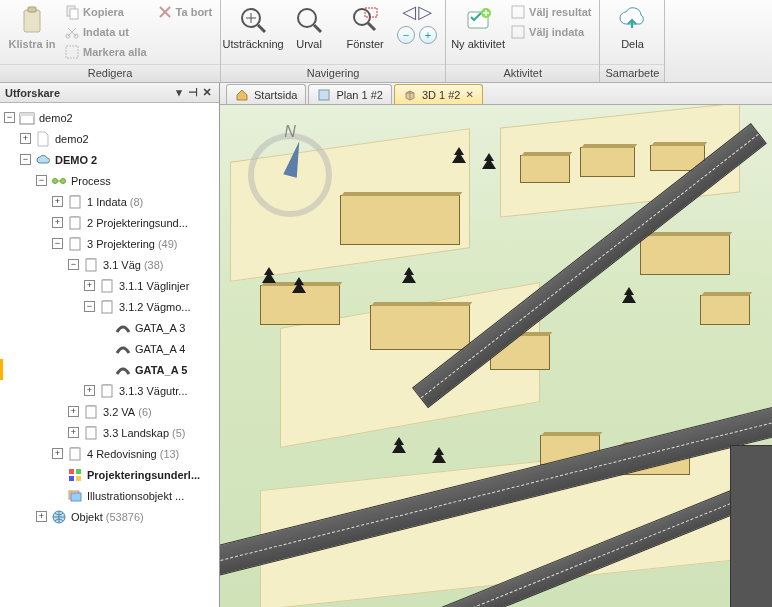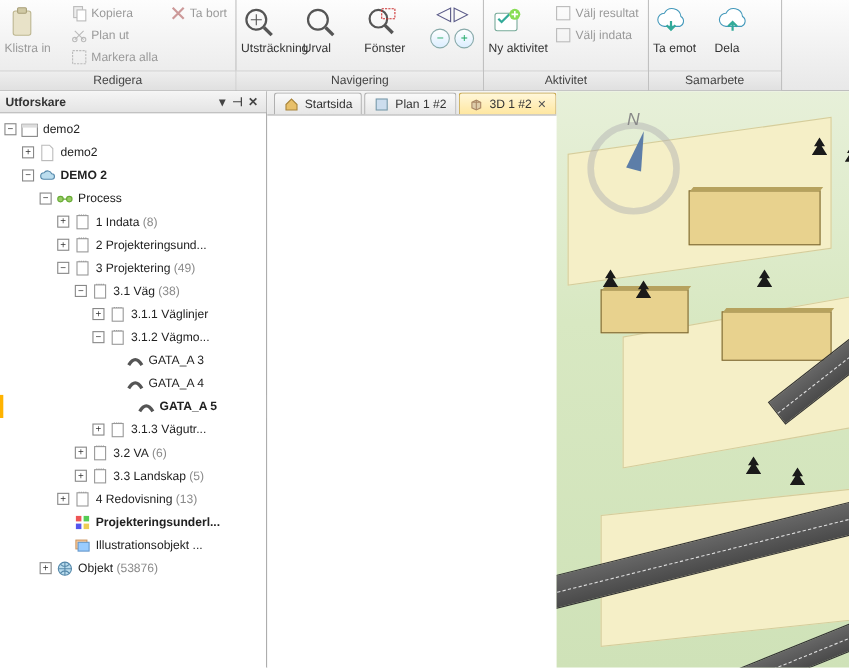--- a/index.html
+++ b/index.html
@@ -3,56 +3,56 @@
 <meta charset="utf-8">
 <style>
 * { box-sizing: border-box; margin: 0; padding: 0; font-family: "Segoe UI", Tahoma, sans-serif; font-size: 11px; }
 body { width: 772px; height: 607px; overflow: hidden; background: #fff; display: flex; flex-direction: column; }
 
 
 .ribbon { display: flex; border-bottom: 1px solid #b0b0b0; background: linear-gradient(#fdfdfd, #e8e8e8); }
 .ribbon-group { border-right: 1px solid #c0c0c0; padding: 2px 4px 0 4px; display: flex; flex-direction: column; }
 .ribbon-group-body { display: flex; align-items: flex-start; flex: 1; }
 .ribbon-group-label { text-align: center; font-size: 11px; color: #444; padding: 2px 0 3px 0; background: linear-gradient(#eee,#e0e0e0); margin: 2px -4px 0 -4px; border-top: 1px solid #d5d5d5; }
-.rb-big { display: flex; flex-direction: column; align-items: flex-start; width: 56px; padding: 2px 0; cursor: default; }
+.rb-big { display: flex; flex-direction: column; align-items: center; width: 56px; padding: 2px 0; cursor: default; }
 .rb-big .icon-slot { width: 32px; height: 32px; display: flex; align-items: center; justify-content: center; }
 .rb-big .lbl { text-align: center; font-size: 11px; color: #333; line-height: 12px; margin-top: 2px; }
 .rb-small-col { display: flex; flex-direction: column; }
 .rb-small { display: flex; align-items: center; height: 20px; padding: 0 4px; cursor: default; }
 .rb-small .icon-slot { width: 16px; height: 16px; display: flex; align-items: center; justify-content: center; margin-right: 3px; }
 .rb-small .lbl { color: #333; white-space: nowrap; }
-.disabled .lbl { color: #9a9a9a; }
+.disabled .lbl { color: #9a9a9a; font-weight: bold; }
 .rb-nav-extra { display: flex; flex-direction: column; align-items: center; justify-content: center; padding: 0 4px; }
 .arrow-pair { display: flex; gap: 2px; }
 .zoom-pair { display: flex; gap: 4px; margin-top: 4px; }
 .circ-btn { width: 18px; height: 18px; border: 1px solid #8aa; border-radius: 50%; display: flex; align-items: center; justify-content: center; background: linear-gradient(#fff,#dceeff); color: #2a6; font-size: 11px; }
 .arrow-shape { width: 14px; height: 20px; display:flex; align-items:center; justify-content:center; color:#5a5a88; font-size:18px; }
 
 
 .main { flex: 1; display: flex; min-height: 0; }
-.explorer { width: 243px; border-right: 1px solid #9a9a9a; display: flex; flex-direction: column; background: #fff; }
+.explorer { width: 220px; border-right: 1px solid #9a9a9a; display: flex; flex-direction: column; background: #fff; }
 .panel-title { background: linear-gradient(#f5f5f5,#e4e4e4); border-bottom: 1px solid #b5b5b5; display: flex; align-items: center; padding: 3px 5px; font-weight: bold; color: #333; }
 .panel-title .spacer { flex: 1; }
 .panel-title .pin, .panel-title .close, .panel-title .dd { width: 14px; text-align: center; color: #444; }
 .tree { flex: 1; overflow: auto; padding: 4px 0; }
 .tree-row { display: flex; align-items: center; height: 21px; padding-right: 4px; cursor: default; white-space: nowrap; }
 .tree-row.selected { background: #fff; }
 .tree-row .tw { width: 11px; height: 11px; border: 1px solid #888; display: flex; align-items: center; justify-content: center; font-size: 9px; color: #333; margin-right: 4px; background: #fff; line-height: 1; }
 .tree-row .tw.empty { border: none; }
 .tree-row .lbl { color: #222; }
 .tree-row .lbl.bold { font-weight: bold; }
 .tree-row .count { color: #8a8a8a; margin-left: 3px; }
 .ticon { width: 16px; height: 16px; margin-right: 4px; display:flex; align-items:center; justify-content:center; }
 .ticon svg { width:16px; height:16px; }
 .ind { display:inline-block; }
-.sel-bar { position: relative; padding-left: 10px; }
+.sel-bar { position: relative; }
 .sel-bar::before { content:""; position:absolute; left:0; top:0; bottom:0; width:3px; background:#ffb300; }
 
 
-.viewport { flex: 1; display: flex; flex-direction: row; min-width: 0; background:#fff; }
+.viewport { flex: 1; display: flex; flex-direction: column; min-width: 0; background:#fff; }
 .tabs { display: flex; align-items: flex-end; height: 22px; background: linear-gradient(#f3f3f3,#e7e7e7); border-bottom: 1px solid #aaa; padding-left: 6px; gap: 2px; }
 .tab { display: flex; align-items: center; height: 20px; padding: 0 8px; border: 1px solid #b0b0b0; border-bottom: none; border-radius: 3px 3px 0 0; background: linear-gradient(#fafafa,#e6e6e6); color: #333; cursor: default; gap:5px; }
 .tab.active { background: linear-gradient(#fff7da,#ffe7a0); border-color:#c9a84a; }
 .tab .tclose { color:#555; font-size:10px; }
 .tab .ticon-sm { width:14px; height:14px; display:flex; align-items:center; justify-content:center; }
 .canvas { flex: 1; position: relative; overflow: hidden; background: linear-gradient(180deg,#e7f0d9 0%, #d8e8c2 40%, #cfe2b8 100%); }
 .road { position:absolute; background:linear-gradient(#666,#4a4a4a); border:1px solid #333; transform-origin: left center; }
 .road .lane { position:absolute; left:0; right:0; top:50%; height:1px; border-top:1px dashed #ddd; }
 .block { position:absolute; background:#e8d28e; border:1px solid #7c6a36; }
 .block::after { content:""; position:absolute; left:0; right:0; top:-4px; height:4px; background:#b6a25e; transform:skewX(-40deg); transform-origin:bottom; }
@@ -91,21 +91,21 @@
           <span class="lbl">Kopiera</span>
         </div>
         <div class="rb-small disabled">
           <span class="icon-slot">
               <svg viewBox="0 0 16 16">
                 <circle cx="4" cy="12" r="2" fill="none" stroke="#bbb"></circle>
                 <circle cx="12" cy="12" r="2" fill="none" stroke="#bbb"></circle>
                 <path d="M4 4 L12 12 M12 4 L4 12" stroke="#bbb"></path>
               </svg>
             </span>
-          <span class="lbl">Plan ut</span>
+          <span class="lbl">Indata ut</span>
         </div>
         <div class="rb-small disabled">
           <span class="icon-slot">
               <svg viewBox="0 0 16 16">
                 <rect x="2" y="2" width="12" height="12" fill="none" stroke="#bbb" stroke-dasharray="2 1"></rect>
               </svg>
             </span>
           <span class="lbl">Markera alla</span>
         </div>
       </div>
@@ -198,29 +198,20 @@
             </span>
           <span class="lbl">Välj indata</span>
         </div>
       </div>
     </div>
     <div class="ribbon-group-label">Aktivitet</div>
   </div>
 
   <div class="ribbon-group">
     <div class="ribbon-group-body">
-      <div class="rb-big">
-        <span class="icon-slot">
-            <svg viewBox="0 0 32 32">
-              <path d="M10 20 a6 6 0 0 1 0 -12 a8 8 0 0 1 15 3 a5 5 0 0 1 -1 9 z" fill="#fff" stroke="#49b"></path>
-              <path d="M16 15 v8 M12 19 l4 4 l4 -4" stroke="#3a9" stroke-width="2" fill="none"></path>
-            </svg>
-          </span>
-        <span class="lbl">Ta emot</span>
-      </div>
       <div class="rb-big">
         <span class="icon-slot">
             <svg viewBox="0 0 32 32">
               <path d="M10 20 a6 6 0 0 1 0 -12 a8 8 0 0 1 15 3 a5 5 0 0 1 -1 9 z" fill="#fff" stroke="#49b"></path>
               <path d="M16 24 v-8 M12 20 l4 -4 l4 4" stroke="#3a9" stroke-width="2" fill="none"></path>
             </svg>
           </span>
         <span class="lbl">Dela</span>
       </div>
     </div>

